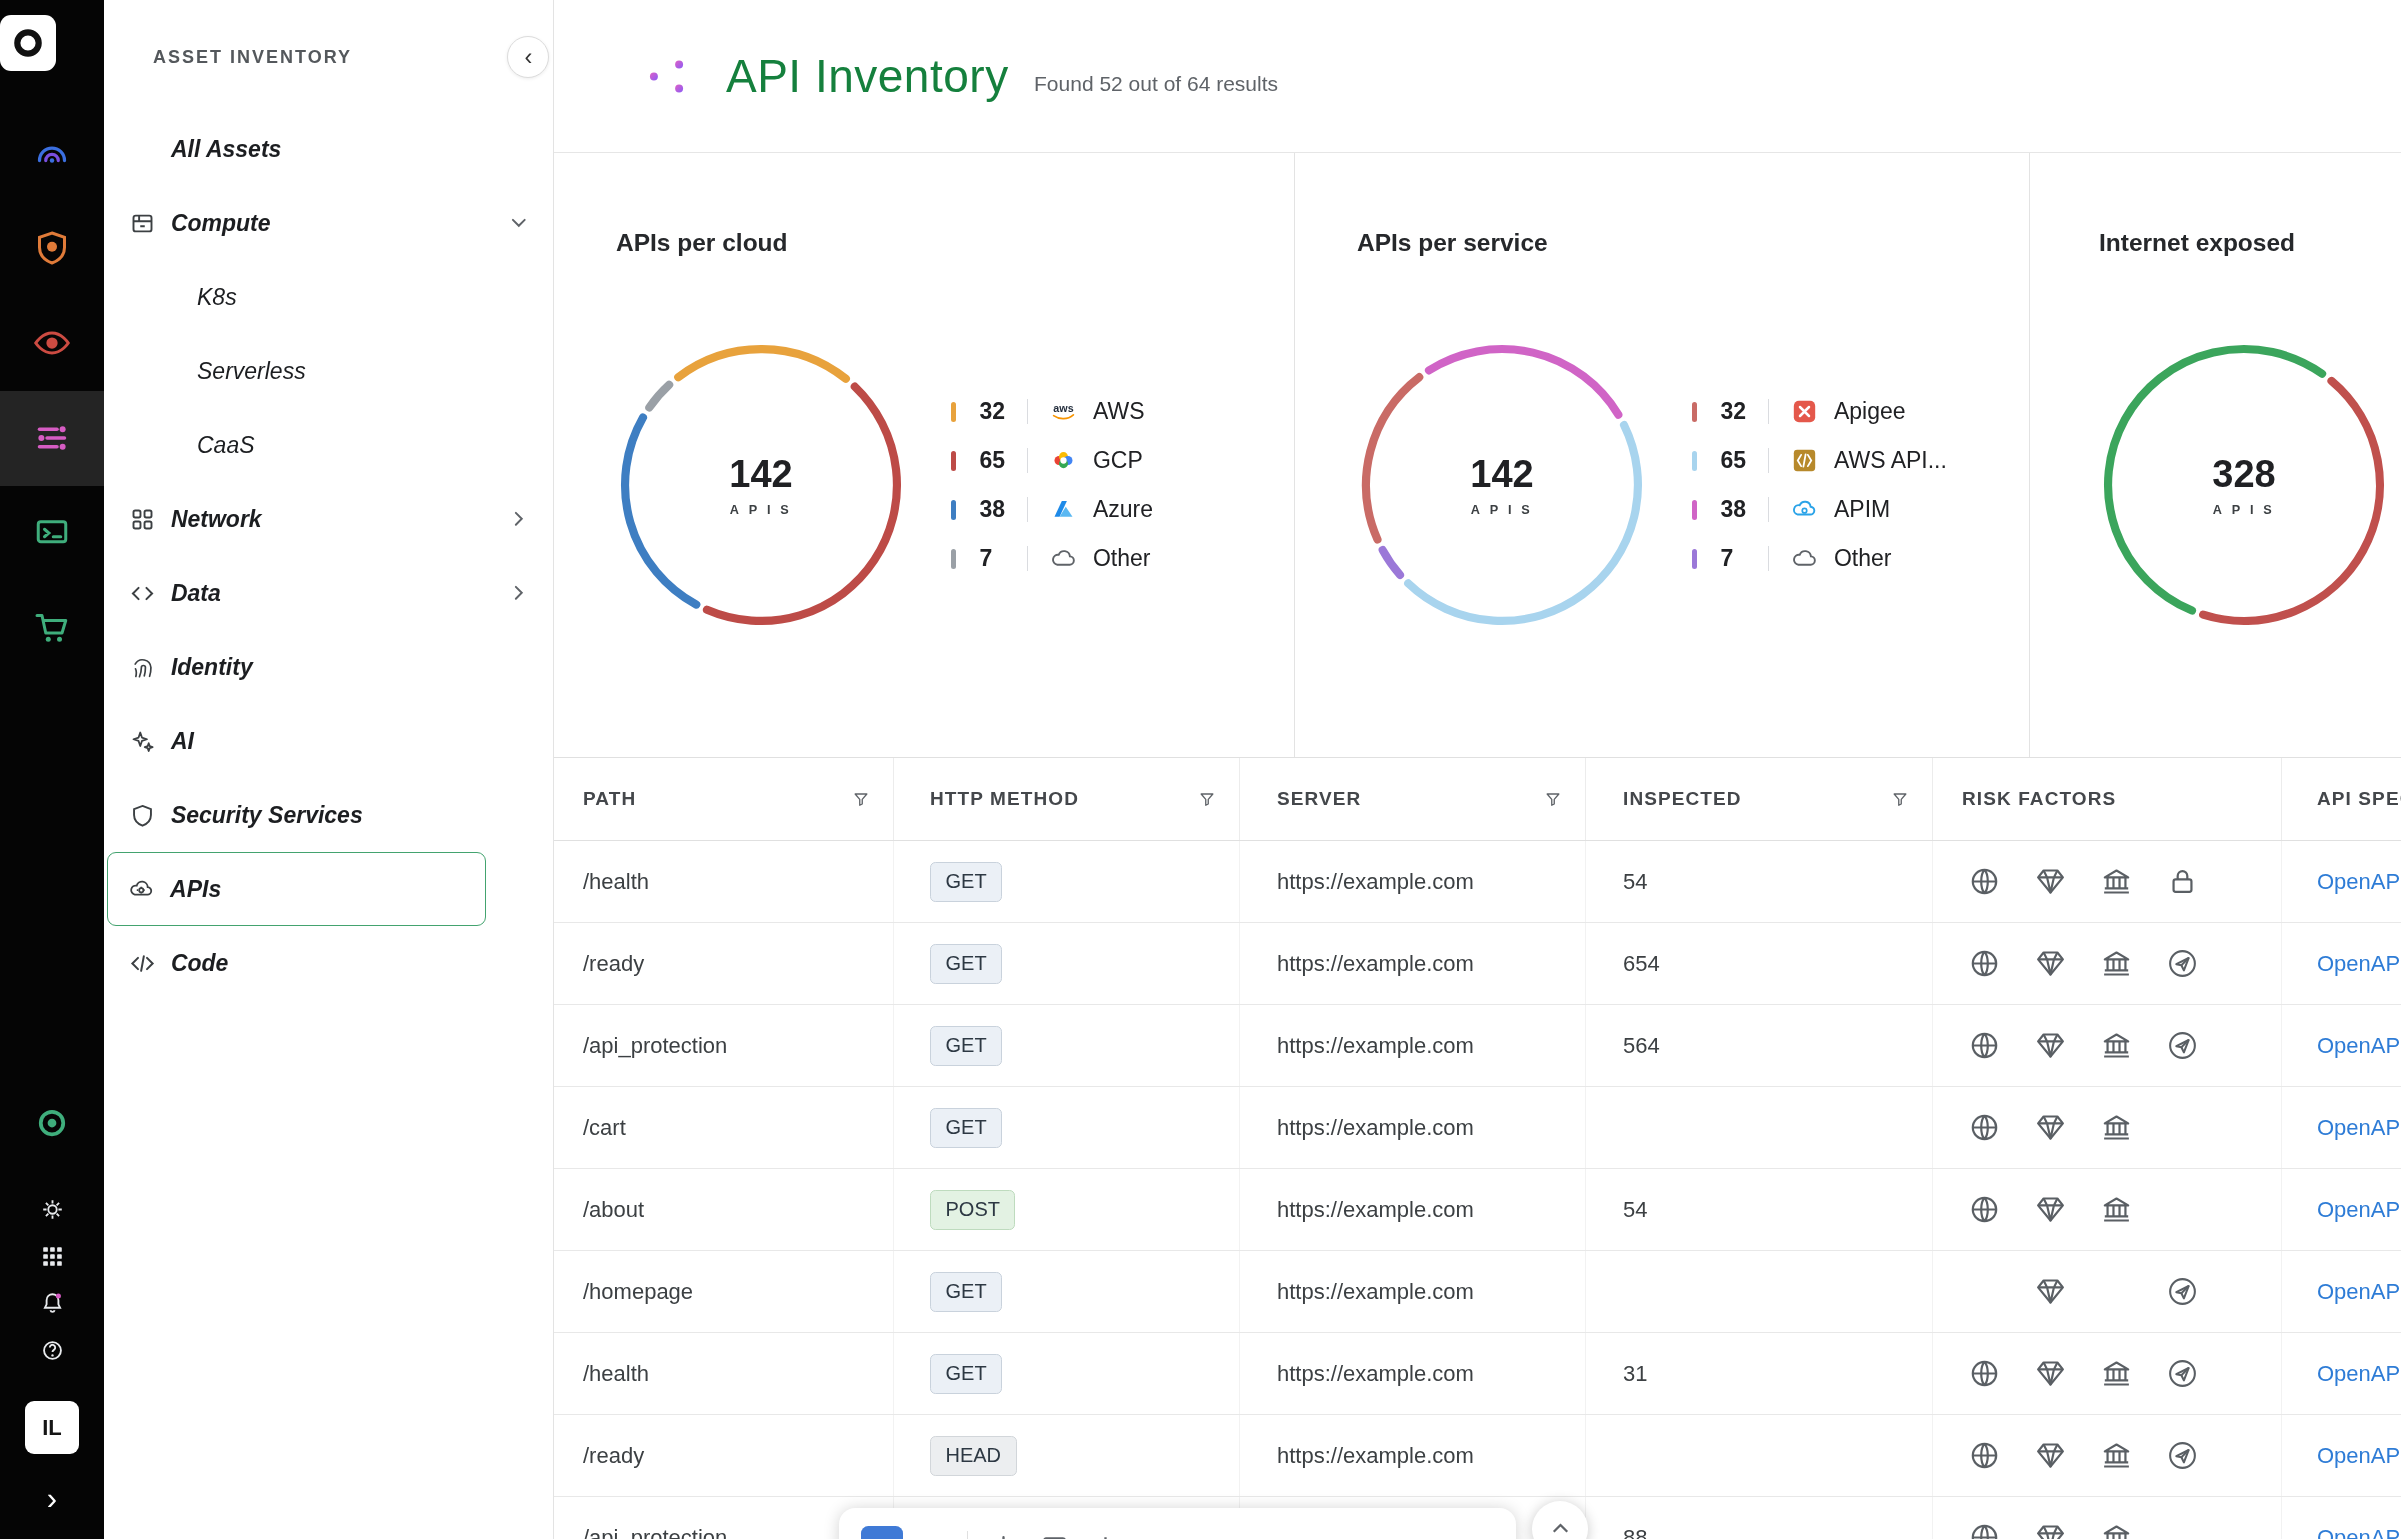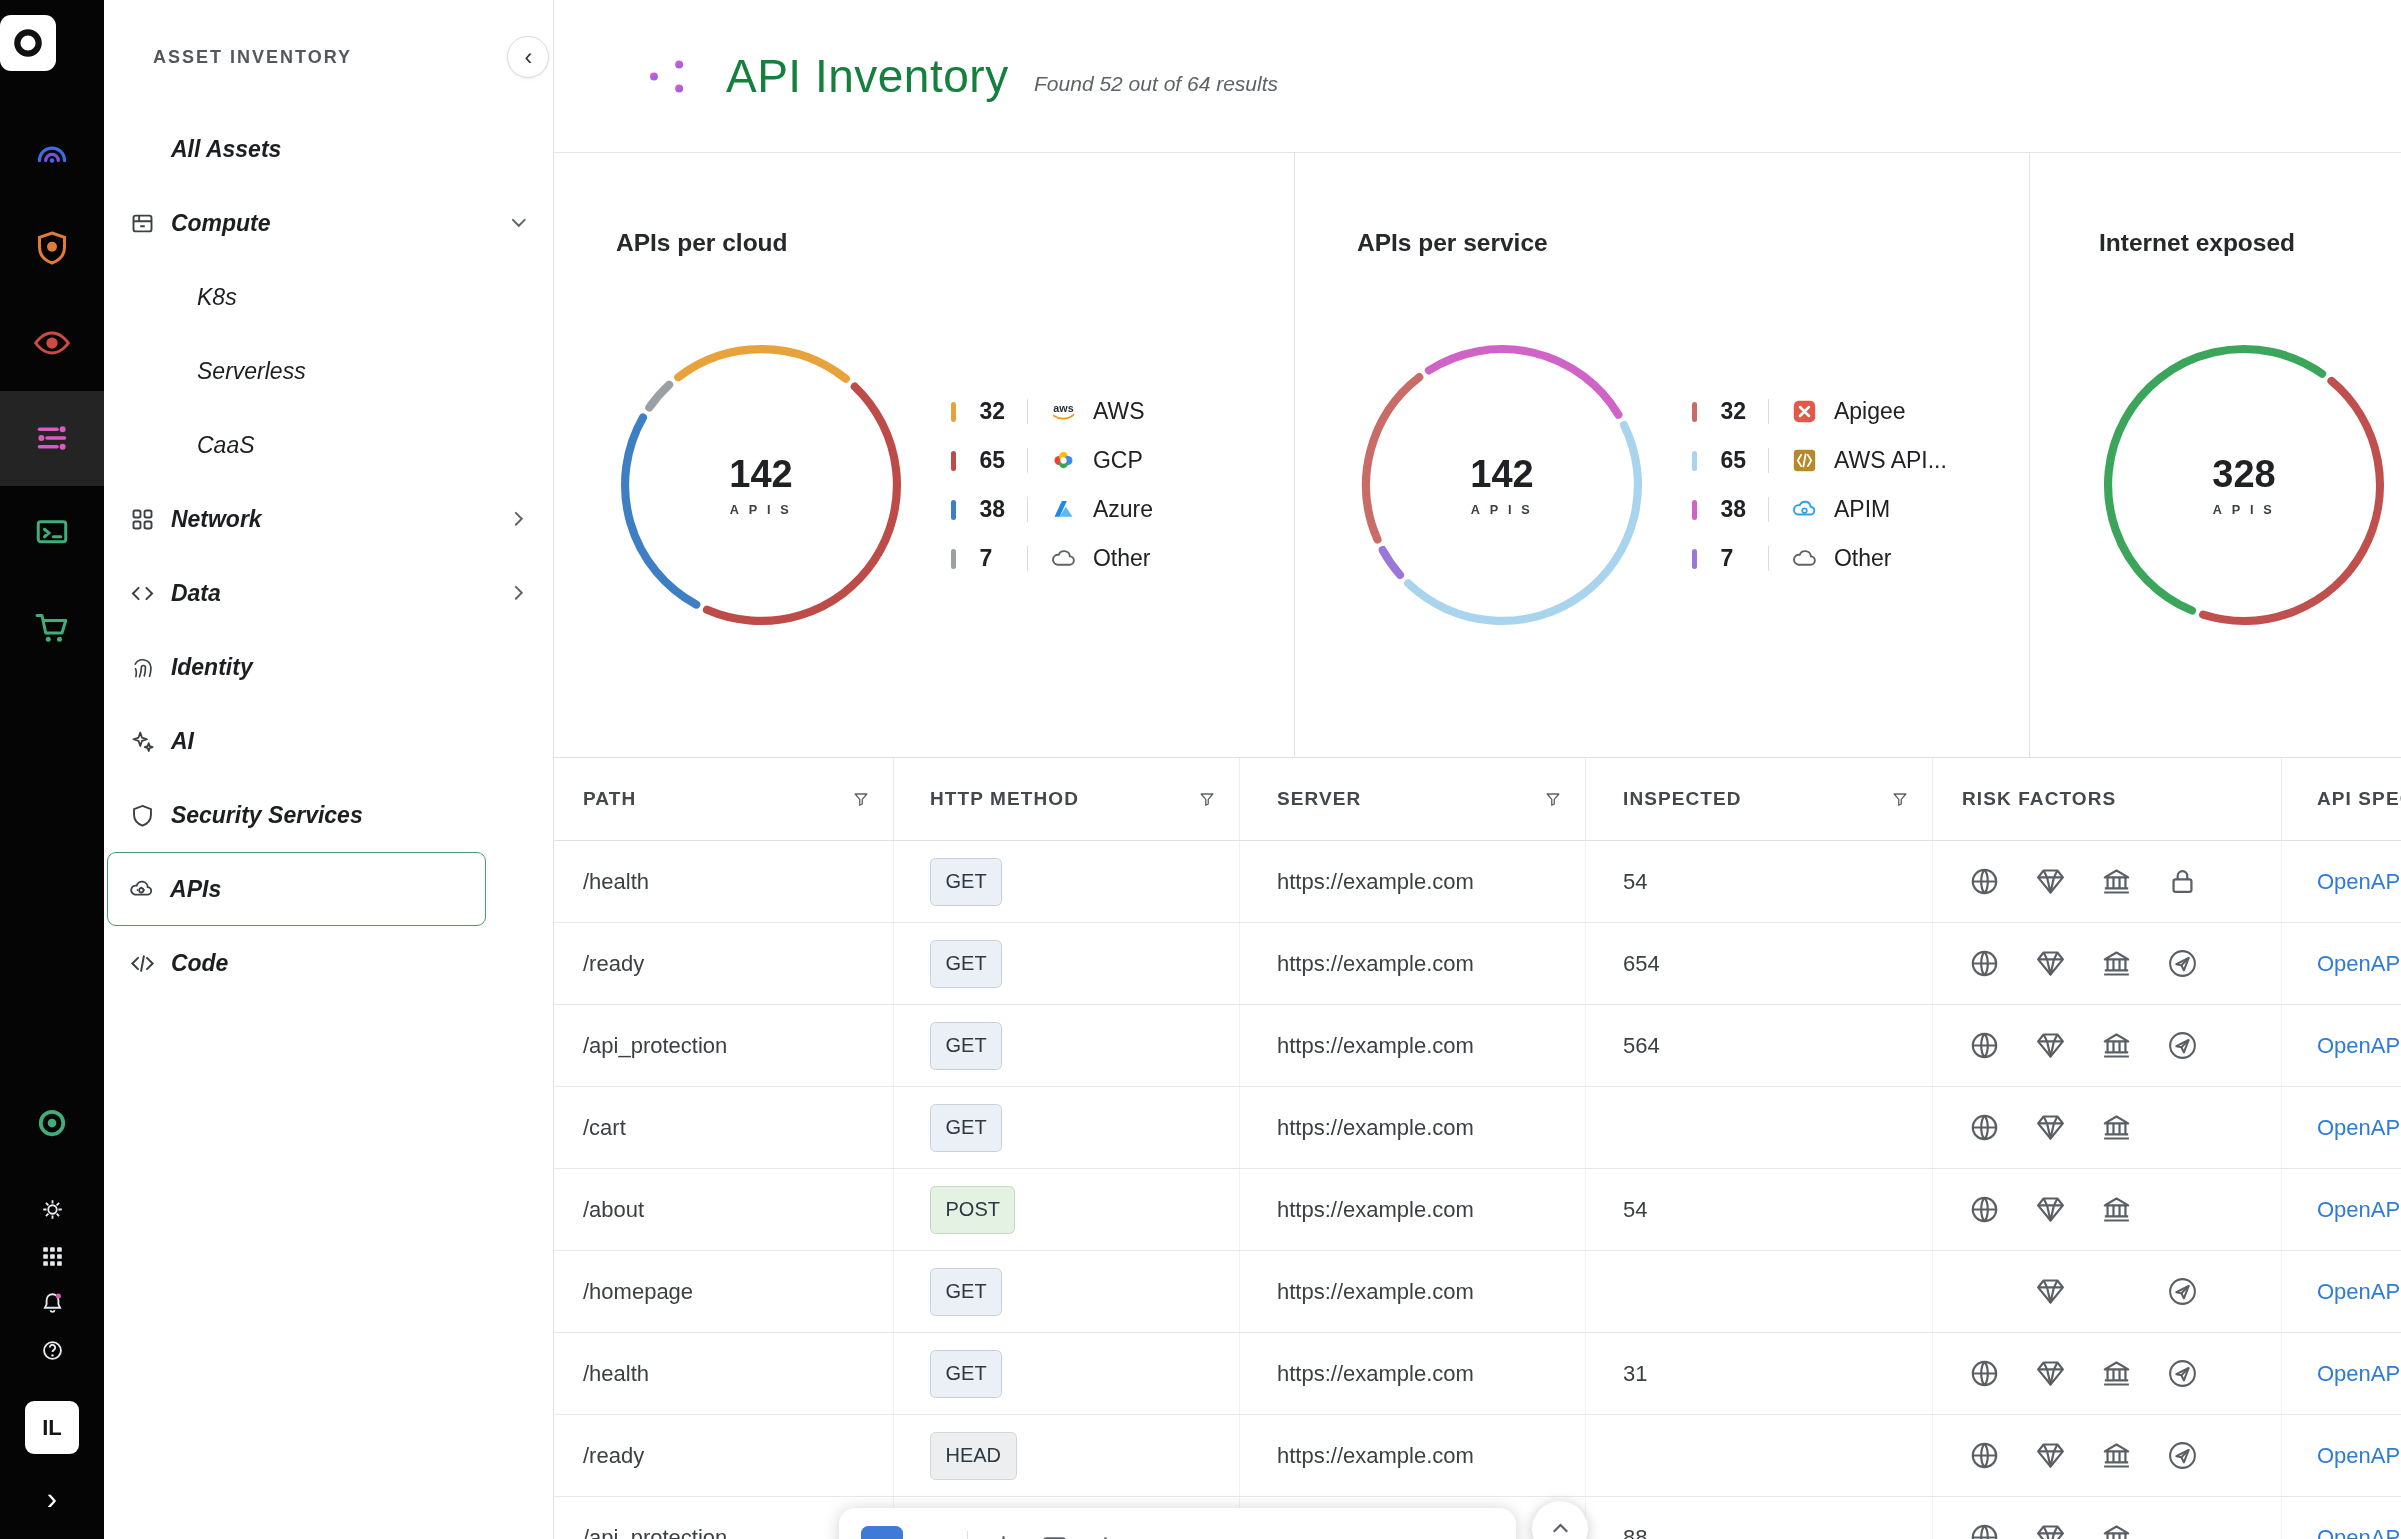--- a/index.html
+++ b/index.html
@@ -43,21 +43,21 @@
   .chev svg{width:23.6px;height:23.6px}
   .menu-item.selected{border:1.8px solid #43a36f;border-radius:9px;margin:0 67px 0 2.7px}
   .menu-item.selected .mi-icon{margin-left:20px}
 
   
   .main{flex:1;position:relative;overflow:hidden;background:#fff}
   .page-header{height:153px;border-bottom:0.9px solid #e6e6e6;display:flex;align-items:center;padding-left:86px}
   .page-icon{width:53px;height:53px;display:flex}
   .page-icon svg{width:100%;height:100%}
   .page-header h1{font-size:46px;font-weight:400;color:#15803d;margin-left:33px;letter-spacing:0.5px}
-  .results{font-size:21px;font-style:italic;color:#5f6368;margin-left:25.4px;margin-top:16.3px}
+  .results{font-size:21px;color:#5f6368;margin-left:25.4px;margin-top:16.3px}
 
   
   .charts{display:flex;height:604px}
   .chart-card{position:relative;padding:76px 0 0 62px}
   .chart-card.c1{width:740px}
   .chart-card.c2{width:735px;border-left:0.9px solid #e3e3e3}
   .chart-card.c3{flex:1;border-left:0.9px solid #e3e3e3;padding-left:69px}
   .chart-title{font-size:24.5px;font-weight:700;color:#26282b}
   .chart-body{display:flex;margin-top:83px;align-items:center}
   .donut{position:relative;width:290px;height:290px;flex:none}
@@ -78,21 +78,21 @@
   .thead{height:84px;border-top:0.9px solid #e0e0e0;border-bottom:0.9px solid #e0e0e0}
   .th{display:flex;align-items:center;font-size:19px;font-weight:700;color:#44474b;
     letter-spacing:1.1px;border-right:0.9px solid #ececec;cursor:pointer}
   .th span.cl{white-space:nowrap}
   .funnel{margin-left:auto;margin-right:22px;color:#5f6368;display:flex}
   .funnel svg{width:20px;height:20px}
   .tr{height:82px;border-bottom:0.9px solid #e8e8e8;background:#fff}
   .td{display:flex;align-items:center;font-size:22px;color:#3c4043;border-right:0.9px solid #f2f2f2;overflow:hidden}
   .c0p{padding-left:29px}.c1p{padding-left:36px}.c2p{padding-left:37px}
   .c3p{padding-left:37px}.c5p{padding-left:35px}
-  .badge{height:48px;padding:0 14.5px;display:inline-flex;align-items:center;border-radius:5.4px;
+  .badge{height:40px;padding:0 14.5px;display:inline-flex;align-items:center;border-radius:5.4px;
     font-size:20px;font-weight:500;color:#2d3843;border:0.9px solid #c9d2dc;background:#ebf0f6}
   .badge.m-post{background:#e3f2e3;border-color:#bedbbe}
   .badge.m-head{background:#eceef0;border-color:#d2d6da}
   .td.risks{padding-left:18px}
   .rslot{width:66px;display:flex;align-items:center;justify-content:center;flex:none}
   .ricon{width:33px;height:33px;color:#5a5f64;cursor:pointer}
   .ricon svg{width:100%;height:100%}
   .spec{color:#2e7cd6;text-decoration:none;white-space:nowrap;cursor:pointer}
 
   

